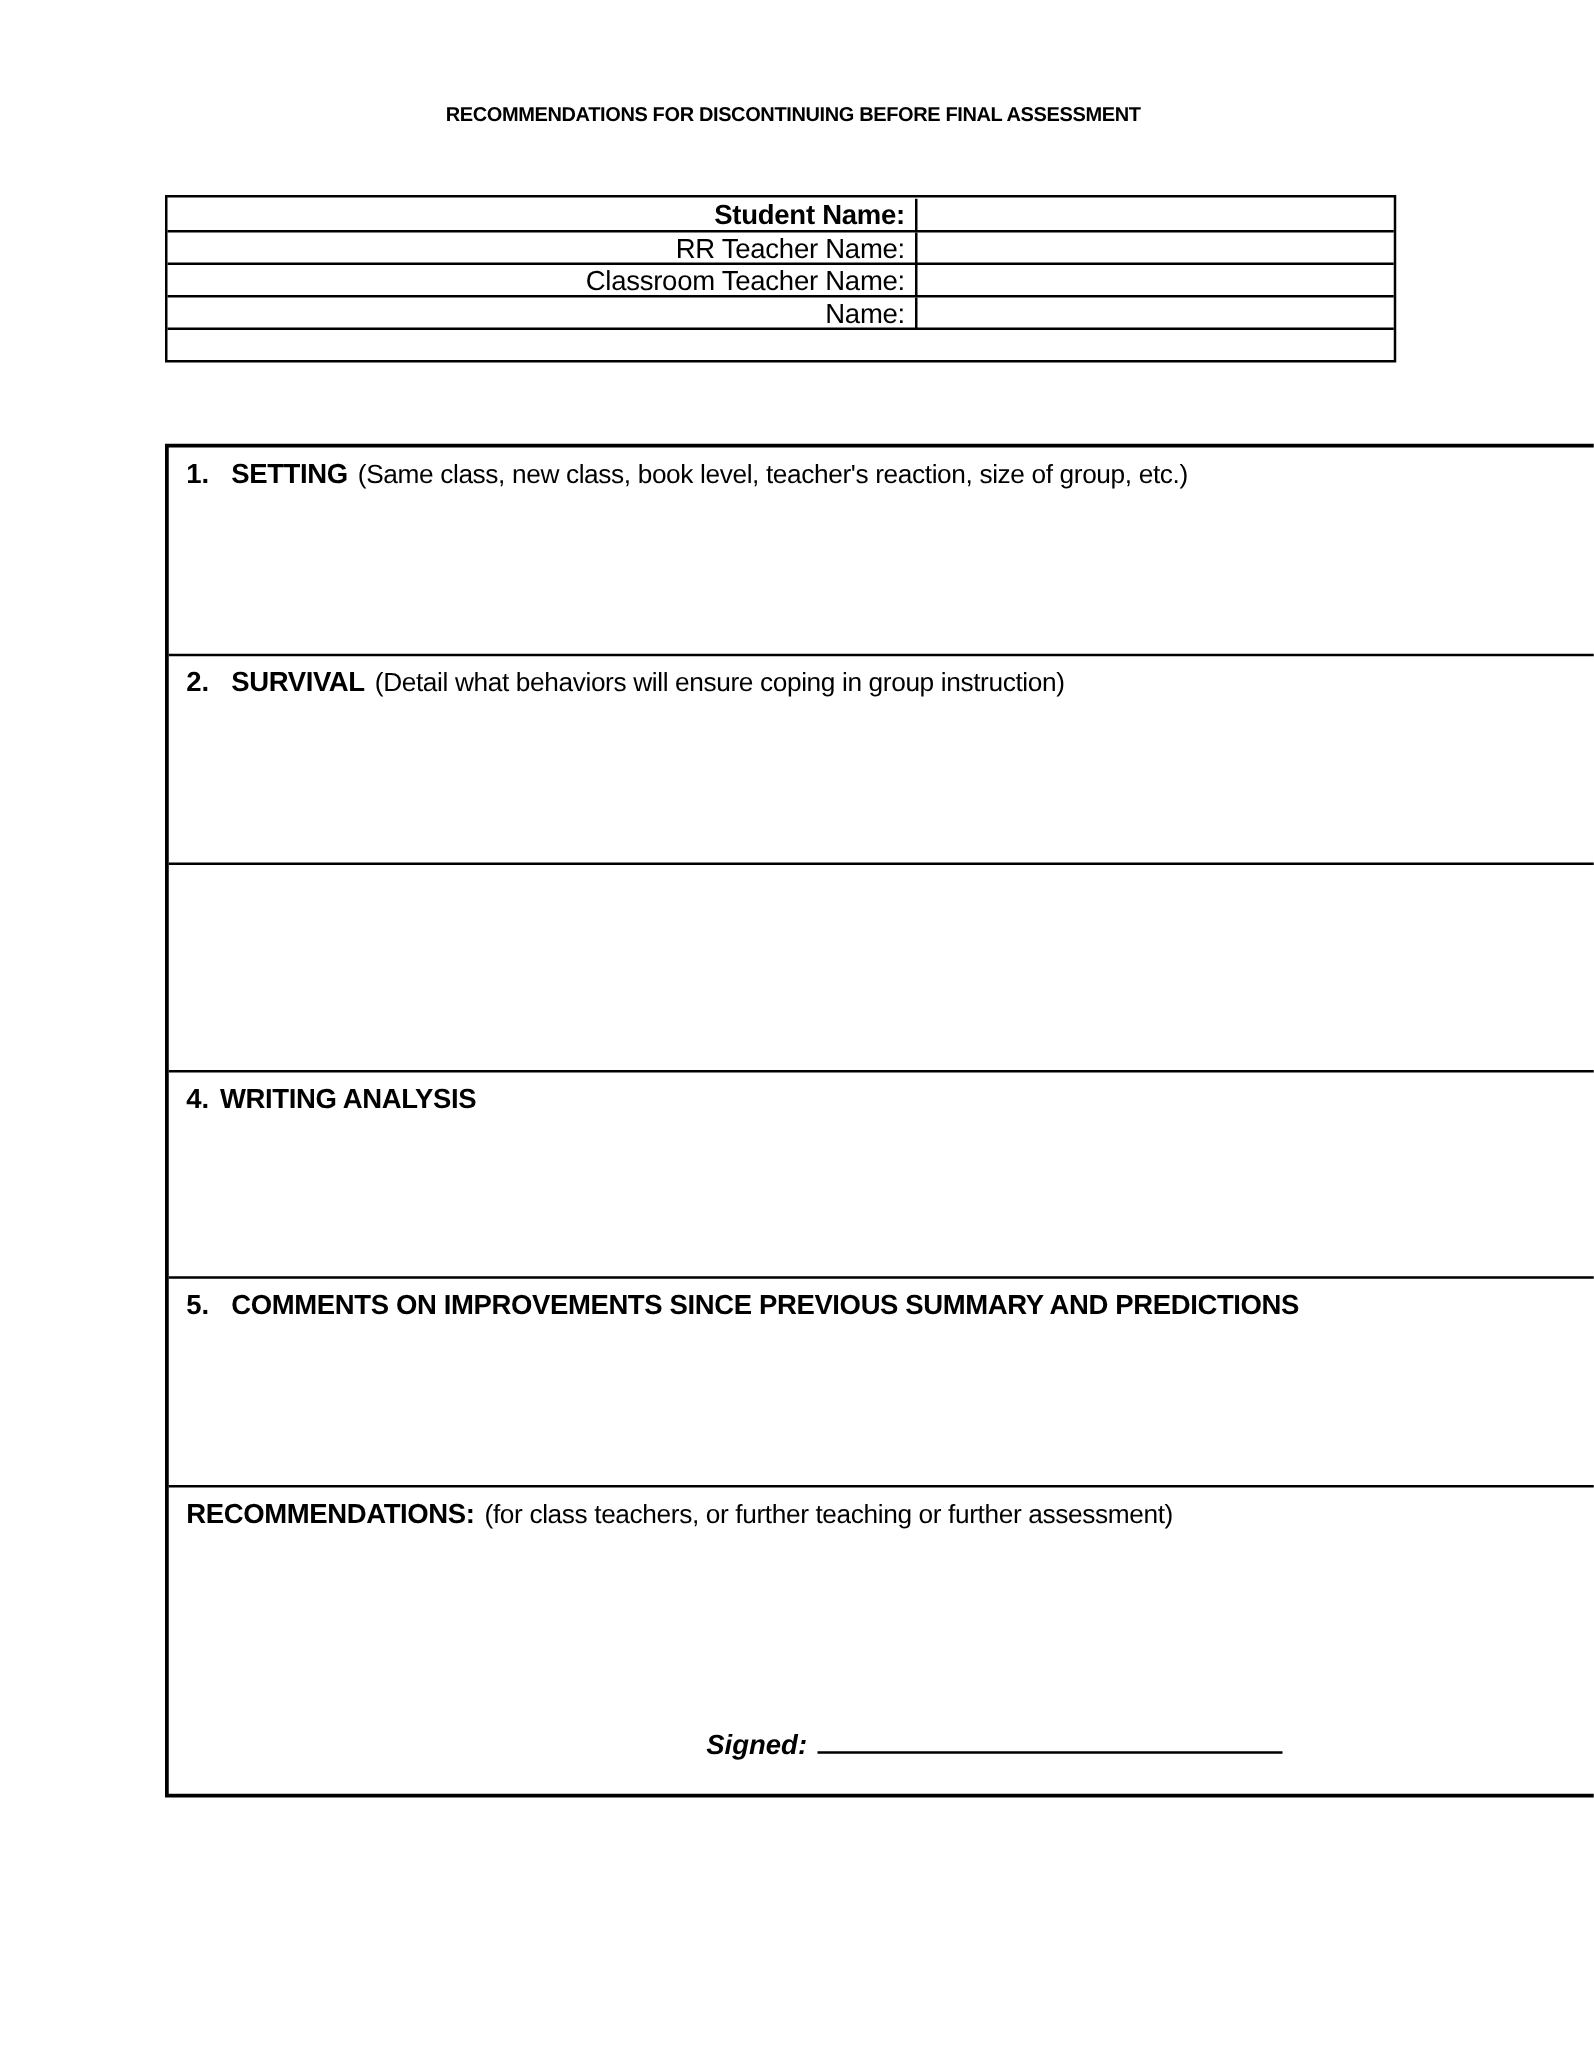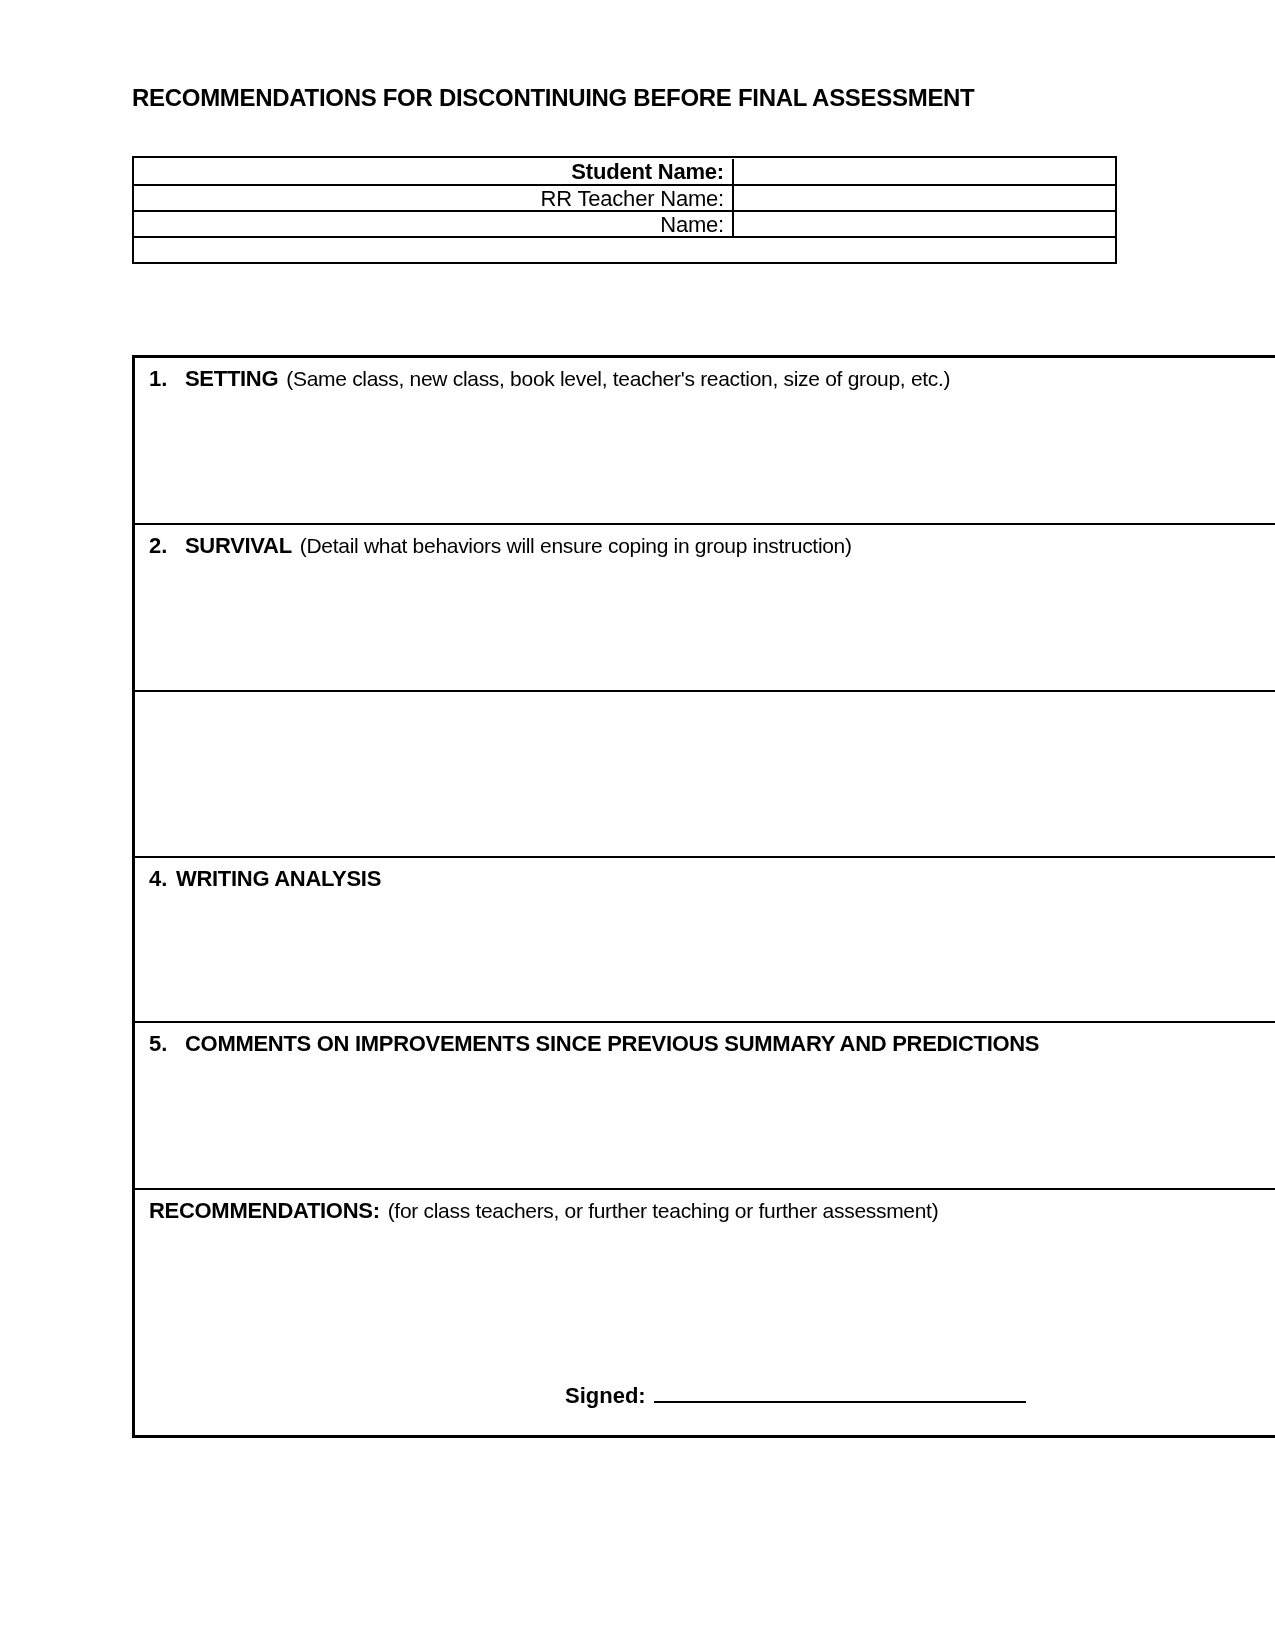--- a/index.html
+++ b/index.html
@@ -8,23 +8,23 @@
     height: 1650px;
     background: #ffffff;
     color: #000000;
     font-family: "Liberation Sans", sans-serif;
   }
   .page { position: relative; width: 1275px; height: 1650px; background: #fff; }
 
   .doc-title {
     position: absolute;
     left: 132px; top: 84px; width: 1005px;
-    text-align: left;
+    text-align: center;
     font-weight: bold;
-    font-size: 24px;
+    font-size: 16px;
     letter-spacing: -0.3px;
     white-space: nowrap;
   }
 
   
   .info-table {
     position: absolute;
     left: 132px; top: 156px; width: 985px;
     border: 2px solid #000;
     background: #fff;
@@ -89,20 +89,21 @@
 
   .signed-row {
     position: absolute;
     left: 430px;
     bottom: 26px;
     white-space: nowrap;
   }
   .signed-label {
     font-weight: bold;
     font-size: 22px;
+    font-style: italic;
   }
   .sig-line {
     display: inline-block;
     width: 372px;
     border-bottom: 2px solid #000;
     height: 20px;
     margin-left: 8px;
     vertical-align: baseline;
   }
 </style>
@@ -113,20 +114,24 @@
 
   <div class="doc-title">RECOMMENDATIONS FOR DISCONTINUING BEFORE FINAL ASSESSMENT</div>
 
   <div class="info-table">
     <div class="info-row">
       <div class="cell label bold">Student Name:</div>
       <div class="cell value"></div>
     </div>
     <div class="info-row">
       <div class="cell label">RR Teacher Name:</div>
+      <div class="cell value"></div>
+    </div>
+    <div class="info-row">
+      <div class="cell label">Classroom Teacher Name:</div>
       <div class="cell value"></div>
     </div>
     <div class="info-row">
       <div class="cell label">Name:</div>
       <div class="cell value"></div>
     </div>
     <div class="info-row">
       <div class="cell value"></div>
     </div>
   </div>

